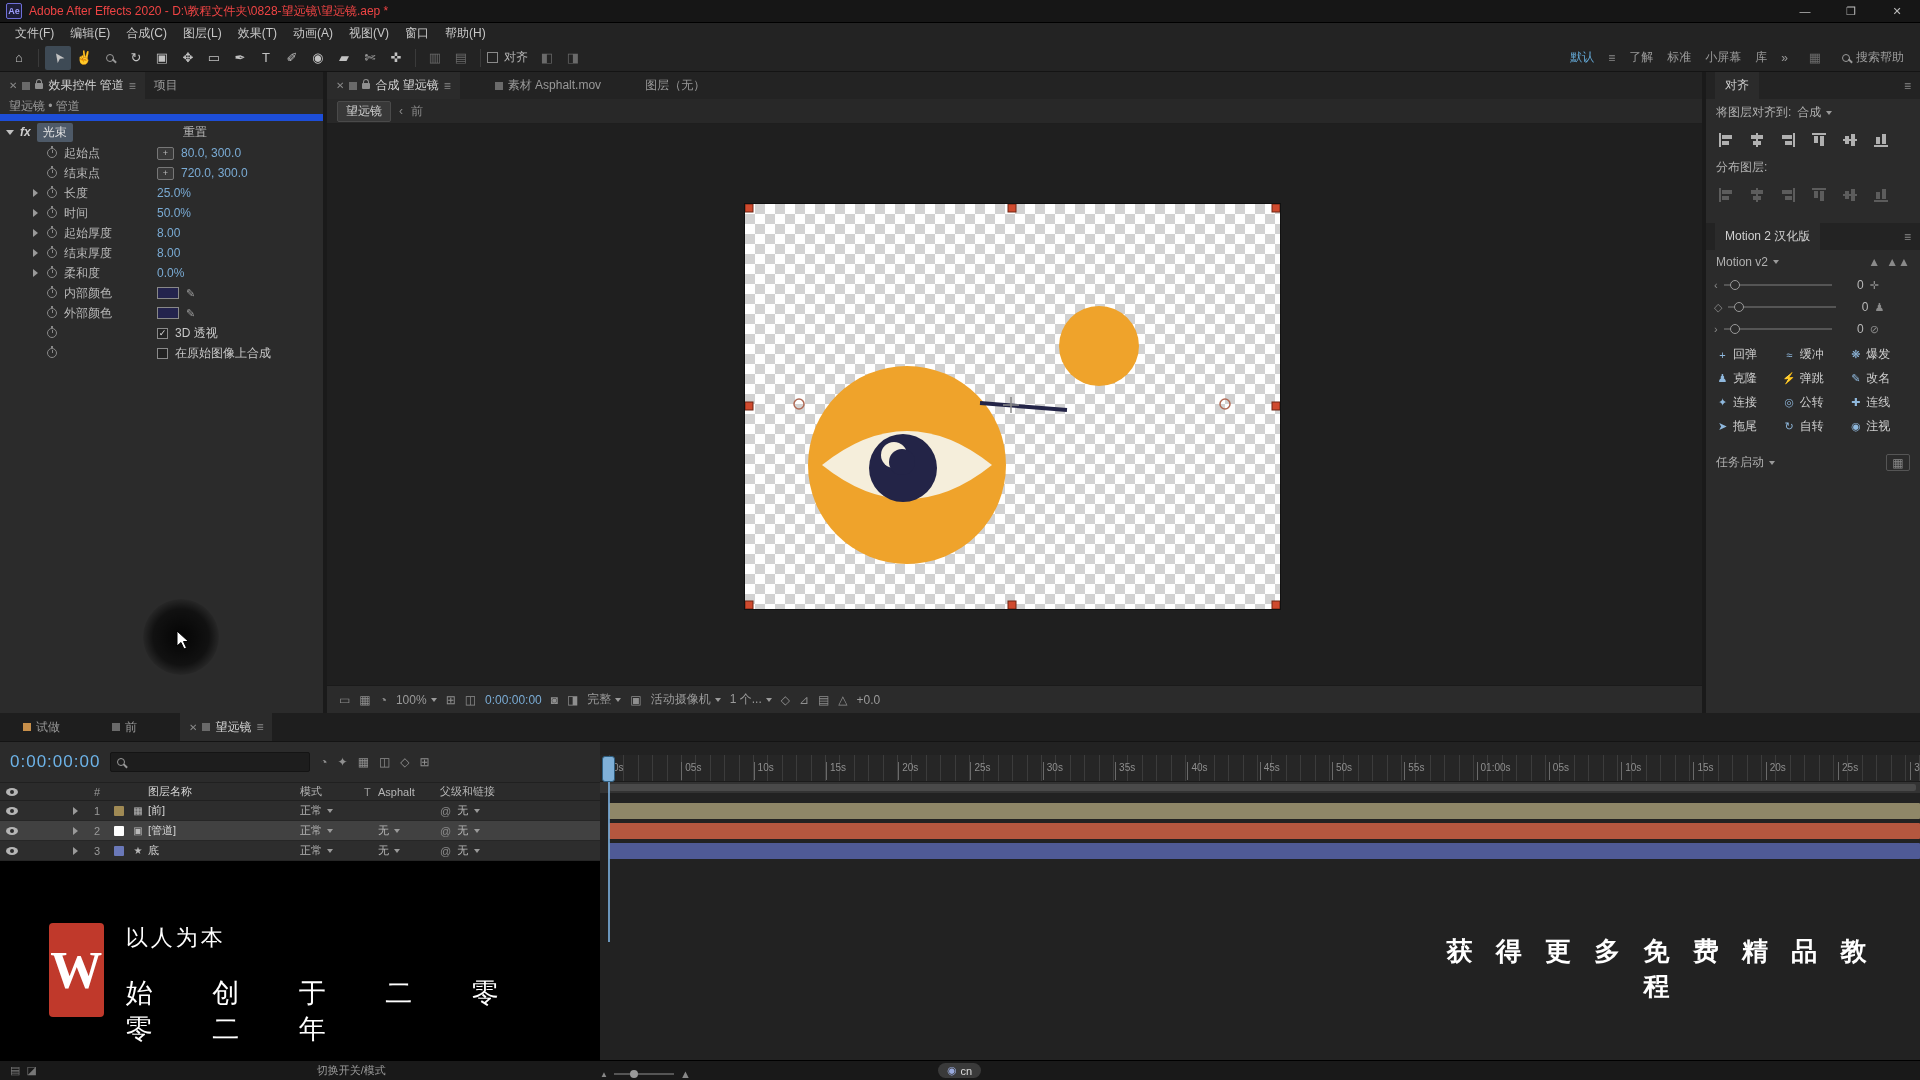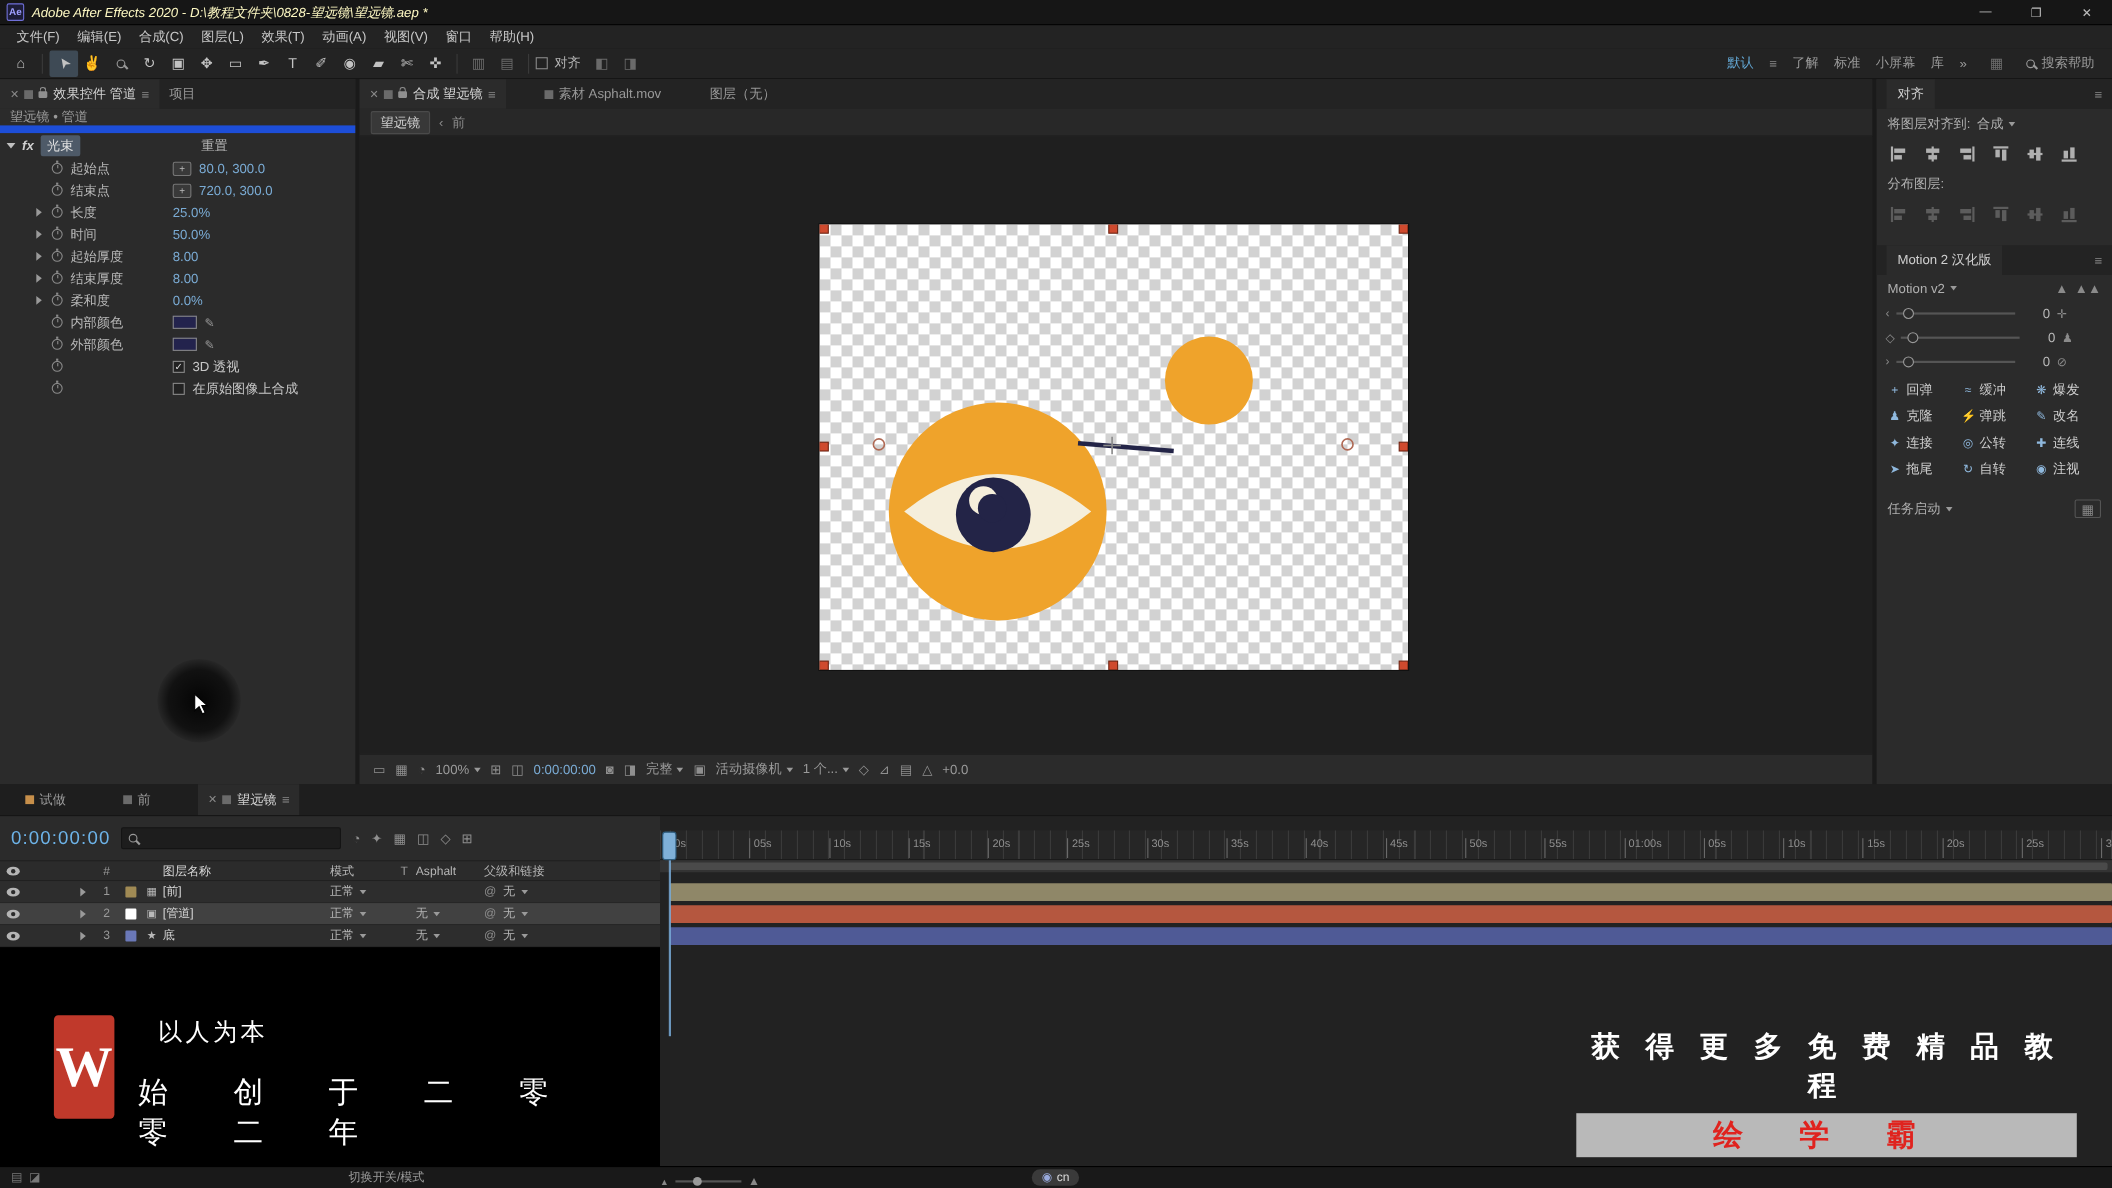--- a/index.html
+++ b/index.html
@@ -5,21 +5,21 @@
   * { margin:0; padding:0; box-sizing:border-box; }
   html,body { width:1920px; height:1080px; overflow:hidden; }
   body { position:relative; background:#1a1a1a; font-family:"Liberation Sans",sans-serif; color:#c8c8c8; font-size:12px; }
   .fr { display:flex; align-items:center; }
   .blue { color:#7aabd4; }
   .dim { color:#8a8a8a; }
 
   
   #titlebar { position:absolute; left:0; top:0; width:1920px; height:23px; background:#161616; display:flex; align-items:center; border-bottom:1px solid #000; }
   #ae-badge { width:16px; height:16px; margin:0 7px 0 6px; background:#1d1d38; border:1px solid #6f6fd8; color:#9f9fff; font-size:9px; font-weight:bold; display:flex; align-items:center; justify-content:center; border-radius:2px; }
-  #win-title { font-size:12px; color:#fef9c3;font-style:italic; }
+  #win-title { font-size:12px; color:#ef4444; }
   #win-controls { margin-left:auto; display:flex; height:100%; }
   .winbtn { width:46px; height:100%; display:flex; align-items:center; justify-content:center; color:#bbb; font-size:11px; }
 
   
   #menubar { position:absolute; left:0; top:23px; width:1920px; height:21px; background:#232323; display:flex; align-items:center; padding-left:8px; gap:2px; }
   .menu-item { padding:0 7px; color:#c8c8c8; }
 
   
   #toolbar { position:absolute; left:0; top:44px; width:1920px; height:28px; background:#232323; border-bottom:1px solid #141414; display:flex; align-items:center; padding:0 6px; }
   .tool { width:26px; height:24px; display:flex; align-items:center; justify-content:center; color:#c2c2c2; font-size:13px; border-radius:2px; }
@@ -127,21 +127,21 @@
   #workarea { position:absolute; left:0; top:40px; right:0; height:11px; background:#333; }
   #workarea .wbar { position:absolute; left:9px; right:4px; top:2px; height:7px; background:#4a4a4a; border-radius:2px; }
   .trackbar { position:absolute; left:9px; right:0; height:16px; border-radius:1px; }
   #cti-handle { position:absolute; left:2px; top:14px; width:13px; height:26px; background:#7fb0d8; border-radius:3px; border:1px solid #2e5e80; }
   #cti-line { position:absolute; left:8px; top:40px; width:2px; height:160px; background:rgba(120,170,215,0.85); }
 
   
   #brand-left { position:absolute; left:49px; top:62px; display:flex; gap:22px; color:#fff; }
   #brand-logo { width:76px; height:94px; background:#c0392b; border-radius:4px; display:flex; align-items:center; justify-content:center; font-size:52px; font-weight:bold; color:#fff; font-family:"Liberation Serif",serif; }
   #brand-company { font-size:42px; font-weight:bold; letter-spacing:7px; }
-  #brand-slogan { font-size:22px; margin-left:18px; letter-spacing:3px; }
+  #brand-slogan { font-size:22px; letter-spacing:3px; }
   #brand-tagline { font-size:27px; letter-spacing:26px; margin-top:22px; }
   #ad { position:absolute; left:833px; top:192px; width:455px; text-align:center; color:#fff; }
   #ad-line1 { font-size:26px; font-weight:bold; letter-spacing:8px; }
   #ad-line2 { margin:8px 0; background:#b9b9b9; padding:2px 0; }
   #ad-line2 span { color:#e0231e; font-size:27px; font-weight:bold; letter-spacing:22px; }
 
   
   #statusbar { position:absolute; left:0; top:1060px; width:1920px; height:20px; background:#191919; border-top:1px solid #000; display:flex; align-items:center; color:#9a9a9a; font-size:11px; }
   #zoom-slider { position:absolute; left:600px; top:7px; width:100px; display:flex; align-items:center; gap:6px; }
   #zoom-slider .track { width:60px; height:2px; background:#555; position:relative; }
@@ -780,21 +780,20 @@
             <div class="wbar"></div>
           </div>
         <div class="trackbar" style="top: 61px; background-color: rgb(143, 135, 104);"></div>
         <div class="trackbar" style="top: 81px; background-color: rgb(181, 87, 63);"></div>
         <div class="trackbar" style="top: 101px; background-color: rgb(79, 90, 150);"></div>
         <div id="cti-line"></div>
         <div id="cti-handle"></div>
 
         <div id="ad">
           <div id="ad-line1">获 得 更 多 免 费 精 品 教 程</div>
-          <div id="ad-line2"><span>绘 学 霸</span></div>
 
         </div>
       </div>
     </div>
   </div>
 
   <div id="statusbar">
     <span style="margin-left:10px;color:#777">▤</span>
     <span style="margin-left:6px;color:#777">◪</span>
     <span style="margin-left:280px">切换开关/模式</span>

